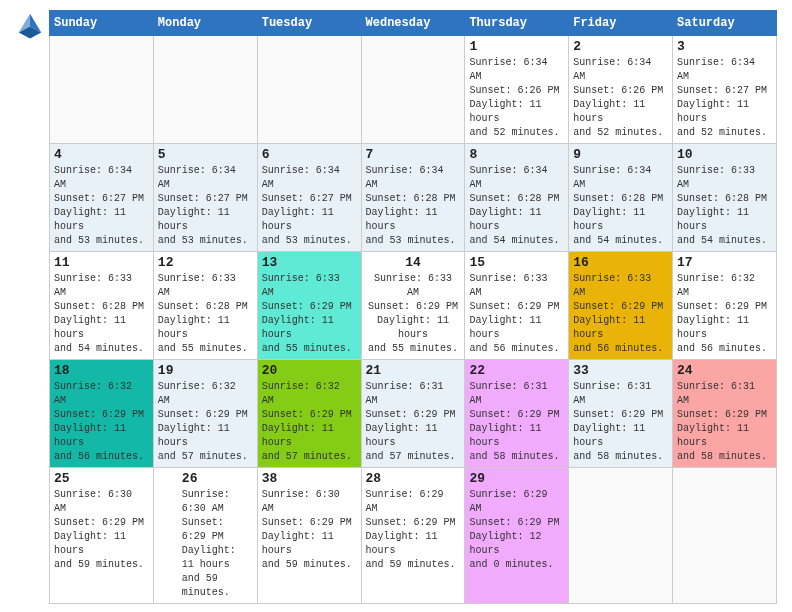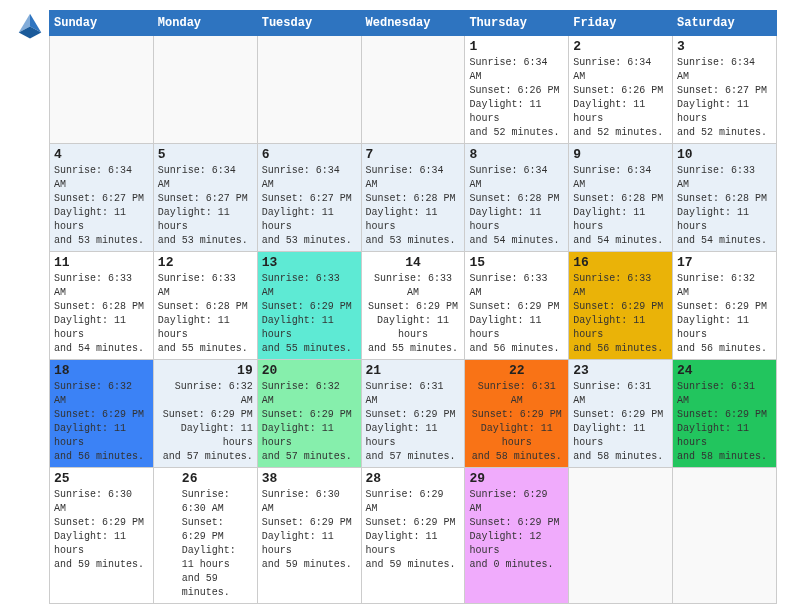--- a/index.html
+++ b/index.html
@@ -211,45 +211,45 @@
           <td style="background-color: #eab308;">
             <span class="day-number">16</span>
             <div class="day-info">Sunrise: 6:33 AM<br>Sunset: 6:29 PM<br>Daylight: 11 hours<br>and 56 minutes.</div>
           </td>
           <td style="background-color: rgb(255, 255, 255);">
             <span class="day-number">17</span>
             <div class="day-info">Sunrise: 6:32 AM<br>Sunset: 6:29 PM<br>Daylight: 11 hours<br>and 56 minutes.</div>
           </td>
         </tr>
         <tr>
-          <td style="background-color: #3b82f6;">
+          <td style="background-color: #14b8a6;">
             <span class="day-number">18</span>
             <div class="day-info">Sunrise: 6:32 AM<br>Sunset: 6:29 PM<br>Daylight: 11 hours<br>and 56 minutes.</div>
           </td>
-          <td style="background-color: rgb(232, 240, 248); text-align: right;">
+          <td style="background-color: rgb(232, 240, 248);">
             <span class="day-number">19</span>
             <div class="day-info">Sunrise: 6:32 AM<br>Sunset: 6:29 PM<br>Daylight: 11 hours<br>and 57 minutes.</div>
           </td>
-          <td style="background-color: #86efac;">
+          <td style="background-color: #84cc16;">
             <span class="day-number">20</span>
             <div class="day-info">Sunrise: 6:32 AM<br>Sunset: 6:29 PM<br>Daylight: 11 hours<br>and 57 minutes.</div>
           </td>
           <td style="background-color: rgb(232, 240, 248);">
             <span class="day-number">21</span>
             <div class="day-info">Sunrise: 6:31 AM<br>Sunset: 6:29 PM<br>Daylight: 11 hours<br>and 57 minutes.</div>
           </td>
-          <td style="background-color: #f97316; text-align: center;">
+          <td style="background-color: #f0abfc;">
             <span class="day-number">22</span>
             <div class="day-info">Sunrise: 6:31 AM<br>Sunset: 6:29 PM<br>Daylight: 11 hours<br>and 58 minutes.</div>
           </td>
           <td style="background-color: rgb(232, 240, 248);">
-            <span class="day-number">23</span>
+            <span class="day-number">33</span>
             <div class="day-info">Sunrise: 6:31 AM<br>Sunset: 6:29 PM<br>Daylight: 11 hours<br>and 58 minutes.</div>
           </td>
-          <td style="background-color: #22c55e;">
+          <td style="background-color: #fca5a5;">
             <span class="day-number">24</span>
             <div class="day-info">Sunrise: 6:31 AM<br>Sunset: 6:29 PM<br>Daylight: 11 hours<br>and 58 minutes.</div>
           </td>
         </tr>
         <tr>
           <td style="background-color: rgb(255, 255, 255);">
             <span class="day-number">25</span>
             <div class="day-info">Sunrise: 6:30 AM<br>Sunset: 6:29 PM<br>Daylight: 11 hours<br>and 59 minutes.</div>
           </td>
           <td style="background-color: rgb(255, 255, 255); padding-left: 28px;">

